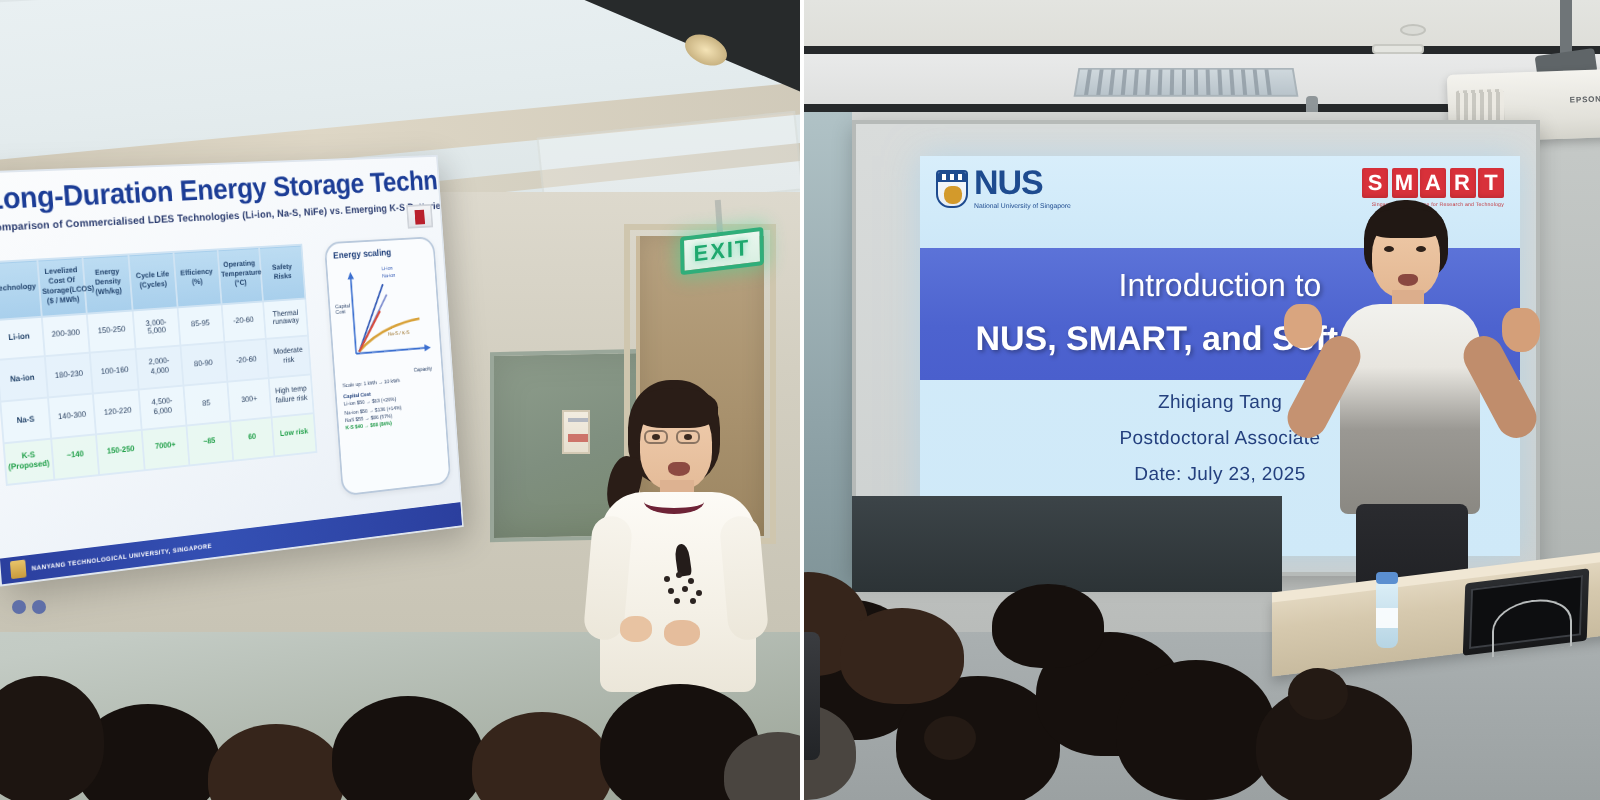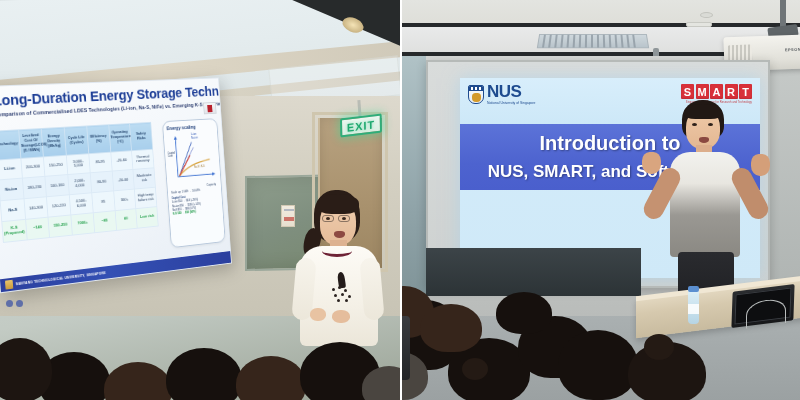--- a/index.html
+++ b/index.html
@@ -307,21 +307,21 @@
     box-shadow: inset 0 -1px 2px rgba(0,0,0,.12);
   }
   .smart-tag { color:#c23a41; font-size:2.6px; margin-top:1.5px; letter-spacing:.1px;}
 
   .r-title-band {
     position:absolute; left:0; top:46px; width:100%; height:66px;
     background: linear-gradient(180deg,#5c73d8,#4d63cf 60%,#4a5fcd);
     display:flex; flex-direction:column; align-items:center; justify-content:center;
     gap: 7px;
   }
-  .r-title-1 { color:#fff; font-weight:700; font-size:20px; text-shadow: 1px 1px 2px rgba(0,0,0,.35); }
+  .r-title-1 { color:#fff; font-weight:400; font-size:16px; text-shadow: 1px 1px 2px rgba(0,0,0,.35); }
   .r-title-2 { color:#fff; font-weight:700; font-size:17px; text-shadow: 1px 1px 2px rgba(0,0,0,.35); }
   .r-meta { position:absolute; left:0; top:118px; width:100%; text-align:center; }
   .r-meta div { color:#24407e; font-size:9.5px; margin-bottom:7px; letter-spacing:.2px; }
 
   
   .r-person { position:absolute; left:258px; top:100px; width:96px; height:215px; }
   .rp-hair { position:absolute; left:24px; top:0px; width:42px; height:40px; background:#211814; border-radius:48% 48% 34% 34%;}
   .rp-face { position:absolute; left:28px; top:9px; width:34px; height:40px; background: linear-gradient(180deg,#efcaa8,#e3b792); border-radius:45% 45% 44% 44%;}
   .rp-fringe { position:absolute; left:26px; top:4px; width:38px; height:15px; background:#211814; border-radius:50% 50% 30% 30%;}
   .rp-eye { position:absolute; top:23px; width:5px;height:3px; background:#2e211a; border-radius:50%;}
@@ -630,20 +630,25 @@
             </div>
             <div class="smart-tag">Singapore-MIT Alliance for Research and Technology</div>
           </div>
         </div>
 
         <div class="r-title-band">
           <div class="r-title-1">Introduction to</div>
           <div class="r-title-2">NUS, SMART, and Soft Robots</div>
         </div>
 
+        <div class="r-meta">
+          <div>Zhiqiang Tang</div>
+          <div>Postdoctoral Associate</div>
+          <div>Date: July 23, 2025</div>
+        </div>
       </div>
     </div>
 
     <div class="r-blackboard-strip"></div>
 
     <div class="r-person">
       <div class="rp-hair"></div>
       <div class="rp-face"></div>
       <div class="rp-fringe"></div>
       <div class="rp-eye l"></div>

